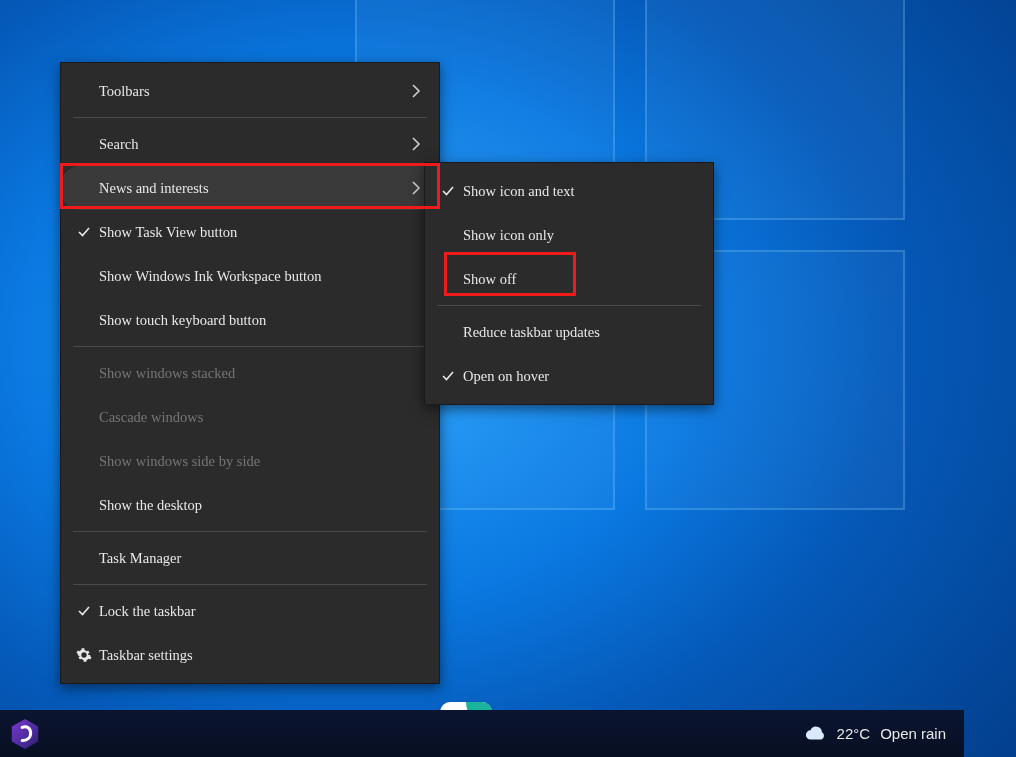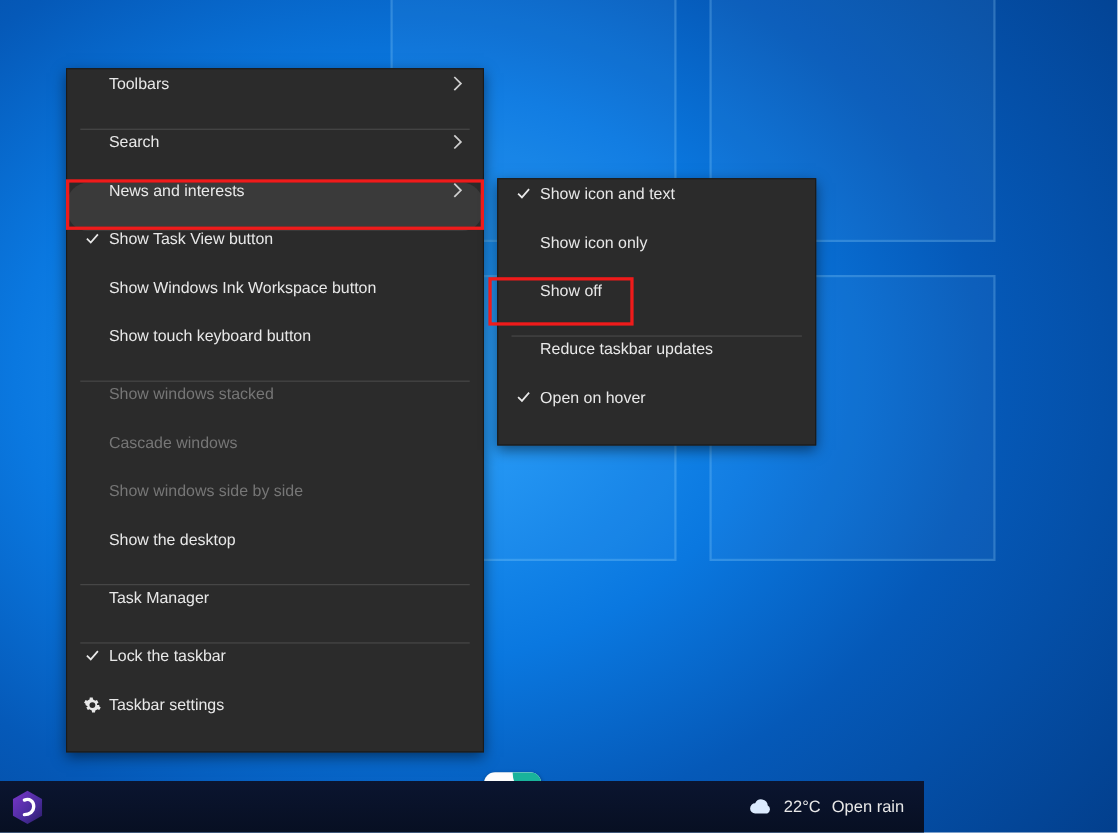--- a/index.html
+++ b/index.html
@@ -29,27 +29,28 @@
     .menu {
       position: absolute;
       background: #2b2b2b;
       border: 1px solid #1a1a1a;
       box-shadow: 0 4px 12px rgba(0,0,0,0.5);
       color: #e8e8e8;
       font-size: 14.5px;
       padding: 6px 0;
     }
     .menu.primary { left: 60px; top: 62px; width: 380px; }
-    .menu.sub     { left: 452px; top: 162px; width: 290px; }
+    .menu.sub     { left: 424px; top: 162px; width: 290px; }
 
     .item {
-      display: flex; 
+      display: flex; align-items: center;
       height: 44px;
       padding: 0 14px 0 10px;
       cursor: default;
+      font-family: Liberation Serif, serif;
     }
     .item .iconcol { width: 26px; display: flex; justify-content: center; }
     .item .label { flex: 1; padding-left: 2px; white-space: nowrap; }
     .item .arrow { width: 14px; text-align: right; color: #cfcfcf; }
     .item.disabled { color: #767676; }
     .item.hover { background: #3a3a3a; border-radius: 19px; }
     .sep { height: 1px; background: #4a4a4a; margin: 4px 12px; }
 
     .highlight-red {
       position: absolute;
@@ -59,21 +60,21 @@
 
     
     .chk { width: 14px; height: 14px; }
     .chk svg { width: 14px; height: 14px; display: block; }
     .gear { width: 16px; height: 16px; }
     .gear svg { width: 16px; height: 16px; display: block; }
     .chevron svg { width: 10px; height: 14px; display: block; }
 
     
     .taskbar {
-      position: absolute; left: 0; bottom: 0; width: 840px; height: 47px;
+      position: absolute; left: 0; bottom: 0; width: 964px; height: 47px;
       background: linear-gradient(180deg, #0b1530 0%, #070f22 100%);
       display: flex; align-items: center;
     }
     .taskbar .spacer { flex: 1; }
     .weather {
       display: flex; align-items: center; gap: 10px;
       color: #e8e8e8; font-size: 15px;
       padding-right: 18px;
     }
     .cloud-icon svg { width: 22px; height: 22px; display: block; }

